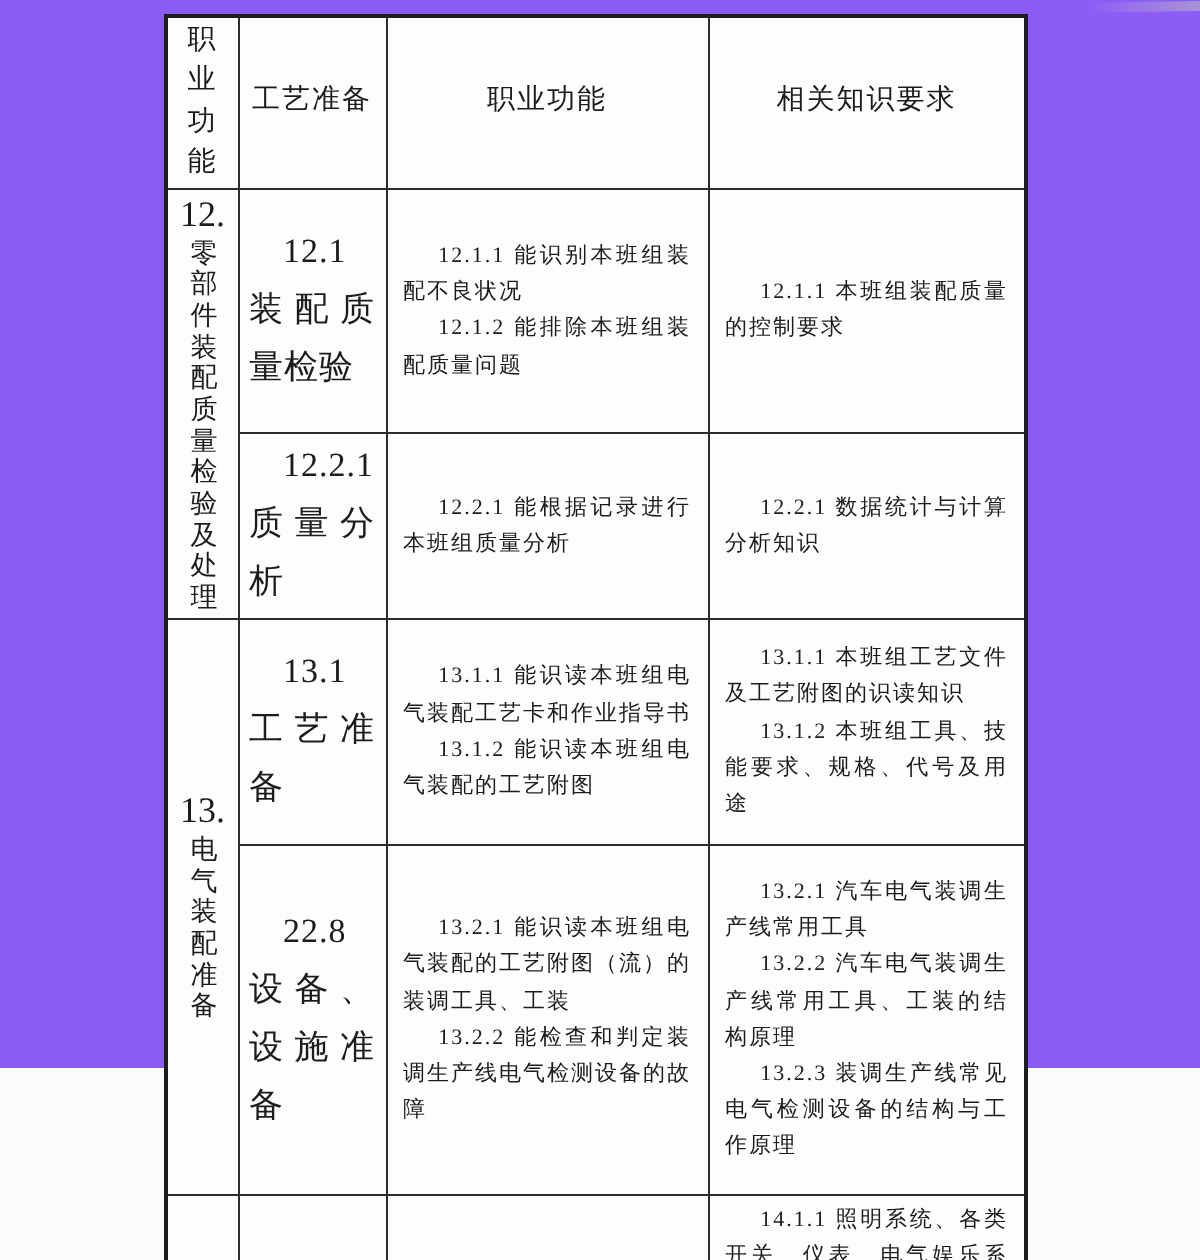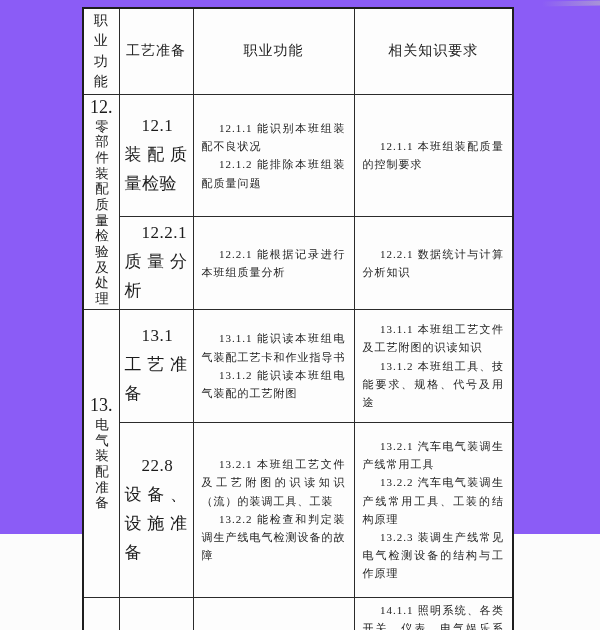--- a/index.html
+++ b/index.html
@@ -157,21 +157,21 @@
         <p>13.1.1 本班组工艺文件及工艺附图的识读知识</p>
         <p>13.1.2 本班组工具、技能要求、规格、代号及用途</p>
       </td>
     </tr>
 
     <tr style="height:175px">
       <td class="work-cell">
         <p>22.8 设备、设施准备</p>
       </td>
       <td class="req-cell">
-        <p>13.2.1 本班组工艺文件及工艺附图的识读知识（流）的装调工具、工装</p>
+        <p>13.2.1 能识读本班组电气装配的工艺附图（流）的装调工具、工装</p>
         <p>13.2.2 能检查和判定装调生产线电气检测设备的故障</p>
       </td>
       <td class="req-cell">
         <p>13.2.1 汽车电气装调生产线常用工具</p>
         <p>13.2.2 汽车电气装调生产线常用工具、工装的结构原理</p>
         <p>13.2.3 装调生产线常见电气检测设备的结构与工作原理</p>
       </td>
     </tr>
 
     <tr style="height:80px">

